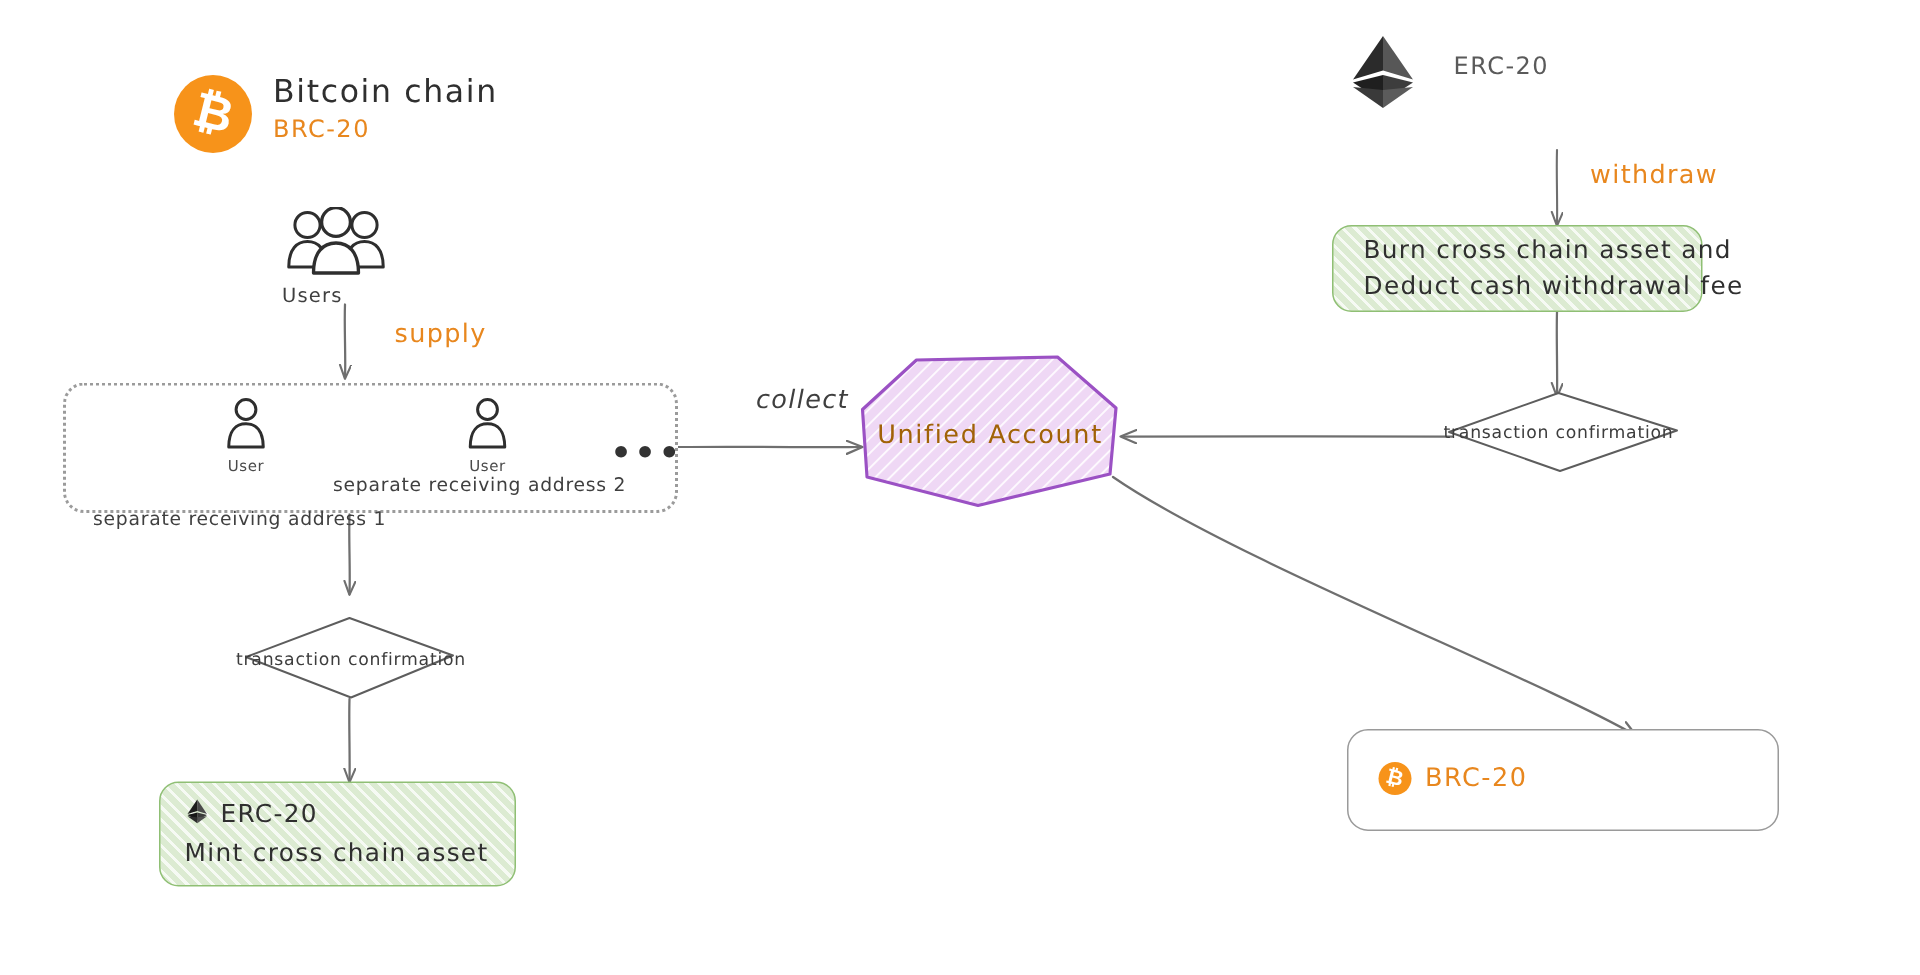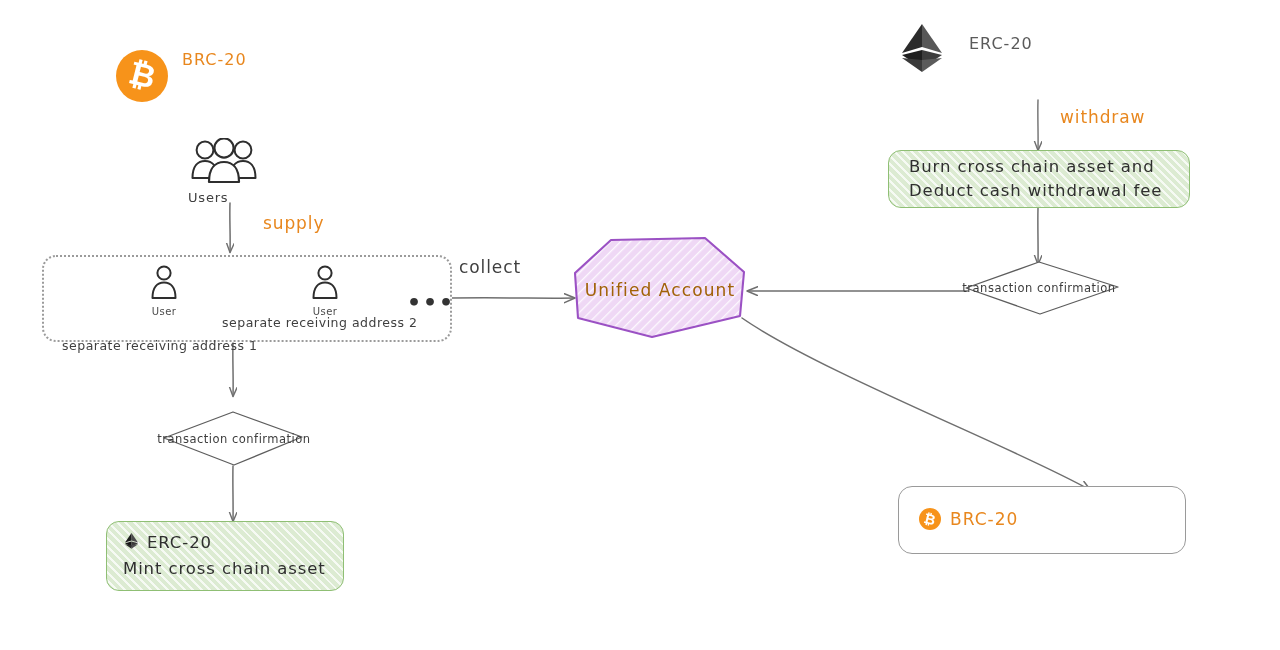--- a/index.html
+++ b/index.html
@@ -232,20 +232,21 @@
     <g>
       <path d="M1039,262 L1118,287 L1040,314 L966,288 Z" fill="#ffffff" stroke="#5d5d5d" stroke-width="1.3" stroke-linejoin="round"></path>
     </g>
   </svg>
 
   <div class="node chain-header" style="left:116px; top:48px;">
     <div class="btc-badge">
         <span>₿</span>
       </div>
     <div>
+      <div class="chain-title hand">Bitcoin chain</div>
       <div class="chain-sub sub-orange hand">BRC-20</div>
     </div>
   </div>
 
   <div class="node chain-header" style="left:893px; top:20px;">
     <svg class="eth-glyph" width="58" height="62" viewBox="0 0 58 62">
       <polygon points="29,4 29,27 49,33" fill="#575757"></polygon>
       <polygon points="29,4 29,27 9,33" fill="#2b2b2b"></polygon>
       <polygon points="29,30 29,48 49,35" fill="#3d3d3d"></polygon>
       <polygon points="29,30 29,48 9,35" fill="#1f1f1f"></polygon>
@@ -264,21 +265,21 @@
       <circle cx="55" cy="12" r="8.4" fill="#fff" stroke="#2e2e2e" stroke-width="2"></circle>
       <path d="M42.5,40 C42.5,28 48,23 55,23 C62,23 67.5,28 67.5,40 Z" fill="#fff" stroke="#2e2e2e" stroke-width="2" stroke-linejoin="round"></path>
       <circle cx="36" cy="10" r="9.6" fill="#fff" stroke="#2e2e2e" stroke-width="2.2"></circle>
       <path d="M21,44 C21,30 27.5,24 36,24 C44.5,24 51,30 51,44 Z" fill="#fff" stroke="#2e2e2e" stroke-width="2.2" stroke-linejoin="round"></path>
     </svg>
     <div class="users-label hand">Users</div>
   </div>
 
   <div class="edge-label orange hand" style="left:263px; top:213px;">supply</div>
 
-  <div class="edge-label gray hand" style="left:459px; top:257px;">collect</div>
+  <div class="edge-label gray hand" style="left:504px; top:257px;font-style:italic;">collect</div>
 
   <div class="edge-label orange hand" style="left:1060px; top:107px;">withdraw</div>
 
   <div class="node dotted-box" style="left:42px; top:255px; width:410px; height:87px;">
 
     <div class="user-cell" style="left:72px; top:8px; width:96px;">
       <svg width="30" height="36" viewBox="0 0 30 36">
         <circle cx="15" cy="8" r="6.6" fill="#fff" stroke="#2e2e2e" stroke-width="2"></circle>
         <path d="M3.5,33 C3.5,22 8.5,17.5 15,17.5 C21.5,17.5 26.5,22 26.5,33 Z" fill="#fff" stroke="#2e2e2e" stroke-width="2" stroke-linejoin="round"></path>
       </svg>
@@ -304,21 +305,21 @@
   </div>
 
   <div class="node" style="left:148px; top:432px; width:172px;">
     <div class="diamond-label hand">transaction confirmation</div>
   </div>
 
   <div class="node" style="left:952px; top:281px; width:174px;">
     <div class="diamond-label hand">transaction confirmation</div>
   </div>
 
-  <div class="node green-box" style="left:888px; top:150px; width:302px; height:58px; padding:0 20px;">
+  <div class="node green-box" style="left:888px; top:150px; width:247px; height:58px; padding:0 20px;">
     <div class="green-text hand">Burn cross chain asset and</div>
     <div class="green-text hand">Deduct cash withdrawal fee</div>
   </div>
 
   <div class="node green-box" style="left:106px; top:521px; width:238px; height:70px; padding:0 16px;">
     <div class="wb-row" style="gap:7px; margin-bottom:2px;">
       <svg width="17" height="22" viewBox="0 0 17 22">
         <polygon points="8.5,1 8.5,8.6 15,10.6" fill="#4a4a4a"></polygon>
         <polygon points="8.5,1 8.5,8.6 2,10.6" fill="#1d1d1d"></polygon>
         <polygon points="8.5,9.6 8.5,15 15,11.3" fill="#3a3a3a"></polygon>

